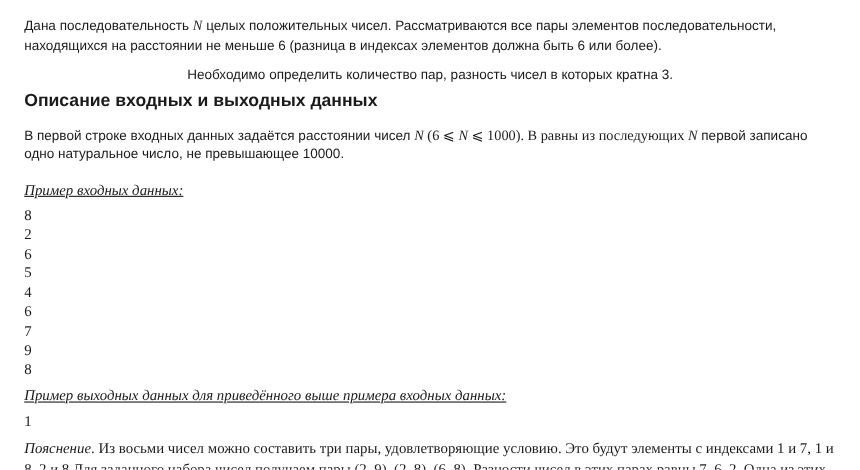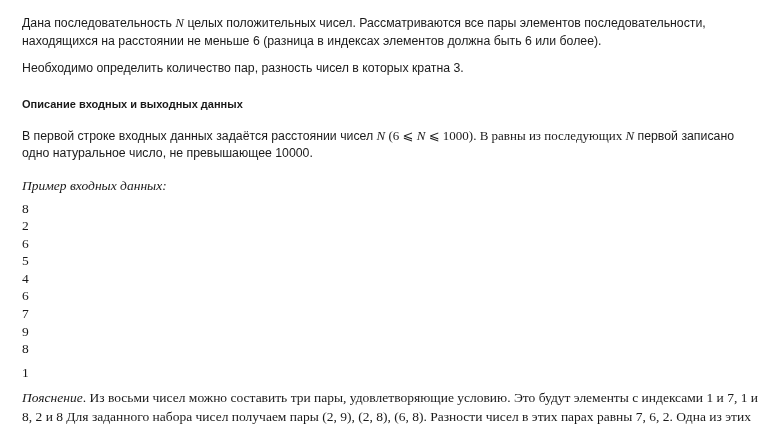--- a/index.html
+++ b/index.html
@@ -21,44 +21,46 @@
     padding: 14px 22px 0 22px;
     background: #ffffff;
   }
   .para {
     font-size: 12.3px;
     line-height: 17.5px;
     margin: 0 0 10px 0;
     text-align: left;
   }
   .para.tight {
-    margin-bottom: 18px;
+    margin-bottom: 5px;
+    text-align: center;
   }
   .mvar {
     font-family: "Liberation Serif", serif;
     font-style: italic;
     font-size: 13px;
   }
   .mexpr {
     font-family: "Liberation Serif", serif;
     font-size: 13px;
     white-space: nowrap;
   }
   .heading {
-    font-size: 11px;
+    font-size: 16px;
     line-height: 17px;
     font-weight: bold;
     margin: 0 0 14px 0;
   }
   .italic-label {
     font-family: "Liberation Serif", serif;
     font-style: italic;
     font-size: 13.5px;
     line-height: 17px;
     margin: 0 0 6px 0;
+    text-decoration: underline;
   }
   .numbers {
     font-family: "Liberation Serif", serif;
     font-size: 13.5px;
     line-height: 17.6px;
     margin: 0 0 6px 0;
   }
   .numbers div {
     height: 17.6px;
   }
@@ -107,20 +109,21 @@
     <div>2</div>
     <div>6</div>
     <div>5</div>
     <div>4</div>
     <div>6</div>
     <div>7</div>
     <div>9</div>
     <div>8</div>
   </div>
 
+  <p class="italic-label">Пример выходных данных для приведённого выше примера входных данных:</p>
 
   <p class="outval">1</p>
 
   <p class="explain">
     <span class="lead">Пояснение</span><span>. Из восьми чисел можно составить три пары, удовлетворяющие условию. Это будут элементы с индексами 1 и 7, 1 и 8, 2 и 8 Для заданного набора чисел получаем пары (2, 9), (2, 8), (6, 8). Разности чисел в этих парах равны 7, 6, 2. Одна из этих разностей кратна 3.</span>
   </p>
 
 </div>
 
 </body></html>

